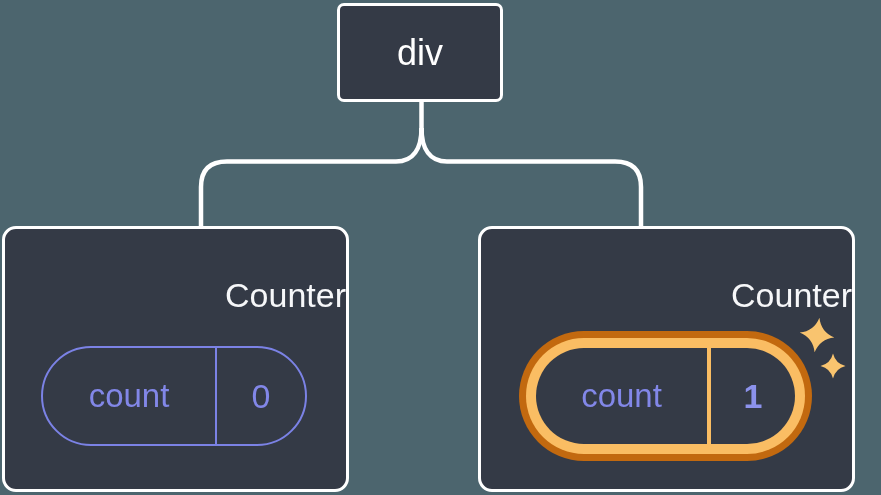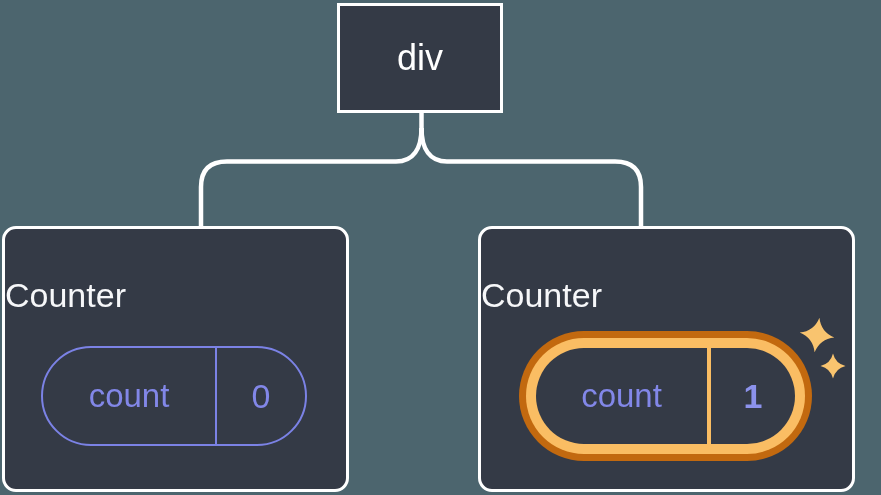--- a/index.html
+++ b/index.html
@@ -8,31 +8,31 @@
     background:#4c656e; overflow:hidden;
     font-family:"Liberation Sans", sans-serif;
   }
   .connector-svg { position:absolute; left:0; top:0; width:881px; height:495px; }
 
   .node {
     position:absolute; box-sizing:border-box;
     background:#343a46; border:3.5px solid #ffffff; border-radius:14px;
   }
   .node-root {
-    left:337px; top:3px; width:166px; height:110px;
-    border-width:3px; border-radius:0;
+    left:337px; top:3px; width:166px; height:99px;
+    border-width:3px; border-radius:7px;
     display:flex; align-items:center; justify-content:center;
     color:#ffffff; font-size:36px;
   }
   .node-counter-left  { left:2px;   top:226px; width:347px; height:266px; }
   .node-counter-right { left:478px; top:226px; width:377px; height:266px; }
 
   .counter-title {
     position:absolute; left:0; right:0; top:48px;
-    text-align:left; color:#f6f7f9; font-size:34px; font-weight:500;
+    text-align:right; color:#f6f7f9; font-size:34px; font-weight:500;
     line-height:36px;
   }
 
   
   .pill-plain {
     position:absolute; left:36px; top:117px; width:266px; height:100px;
     box-sizing:border-box; border:2.5px solid #7b82e5; border-radius:999px;
     display:flex; overflow:hidden;
   }
   .pill-plain .seg-key {

